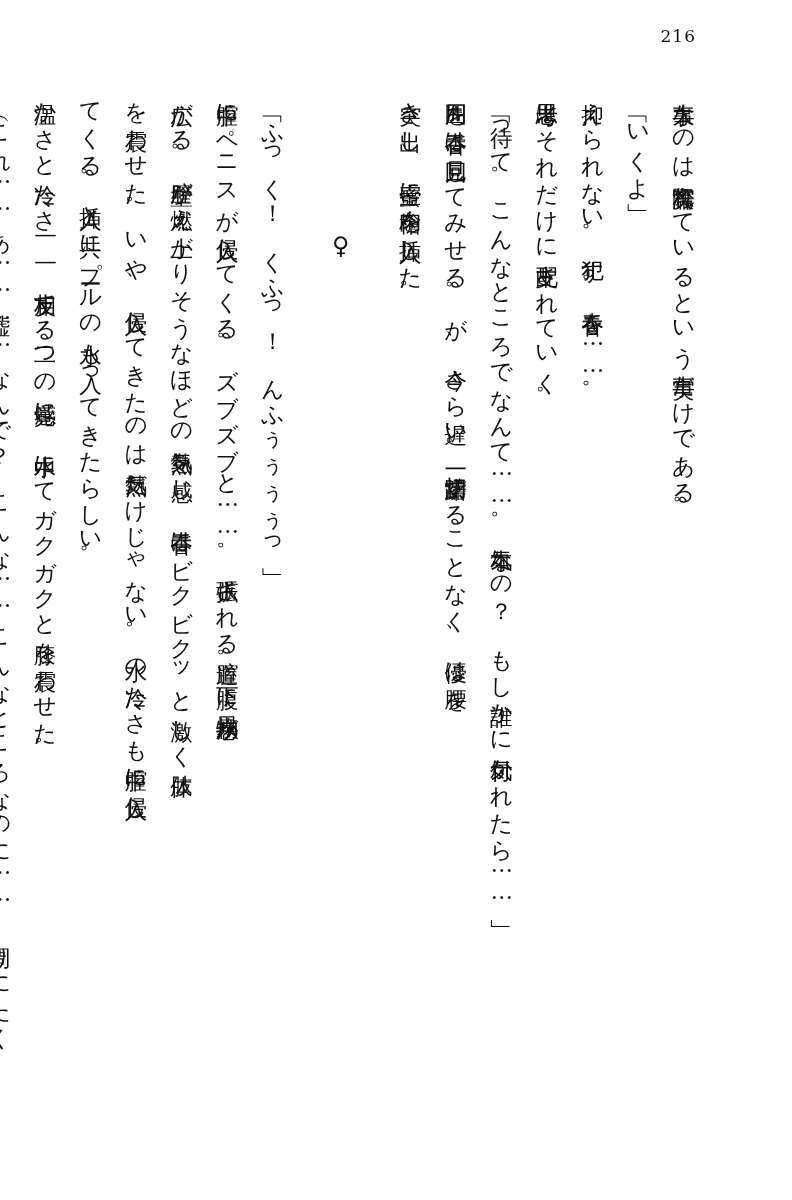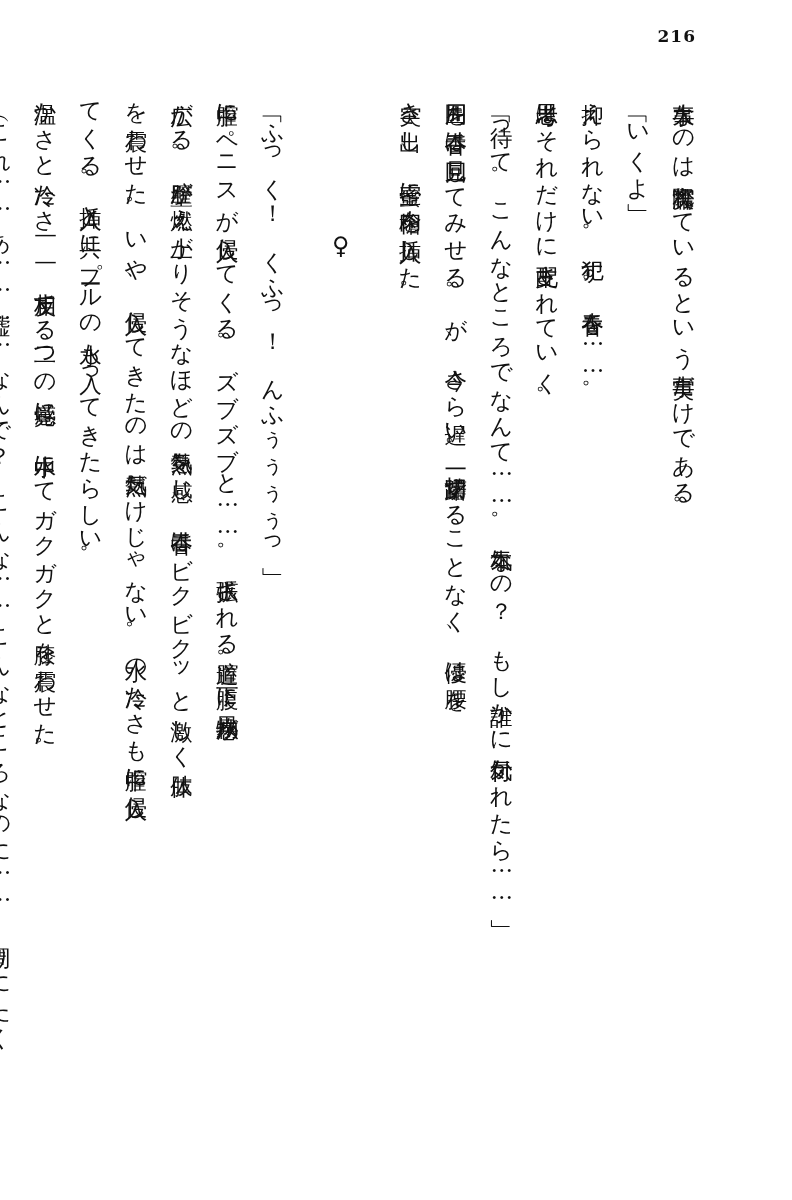--- a/index.html
+++ b/index.html
@@ -21,21 +21,20 @@
     height: 1200px;
     box-sizing: border-box;
   }
   .page-number {
     position: absolute;
     top: 26px;
     right: 96px;
     font-size: 17px;
     letter-spacing: 1px;
     color: #111;
-    font-weight: bold;
   }
   .text-area {
     position: absolute;
     top: 86px;
     right: 86px;
     left: 40px;
     bottom: 34px;
     writing-mode: vertical-rl;
     -webkit-writing-mode: vertical-rl;
     text-orientation: upright;

